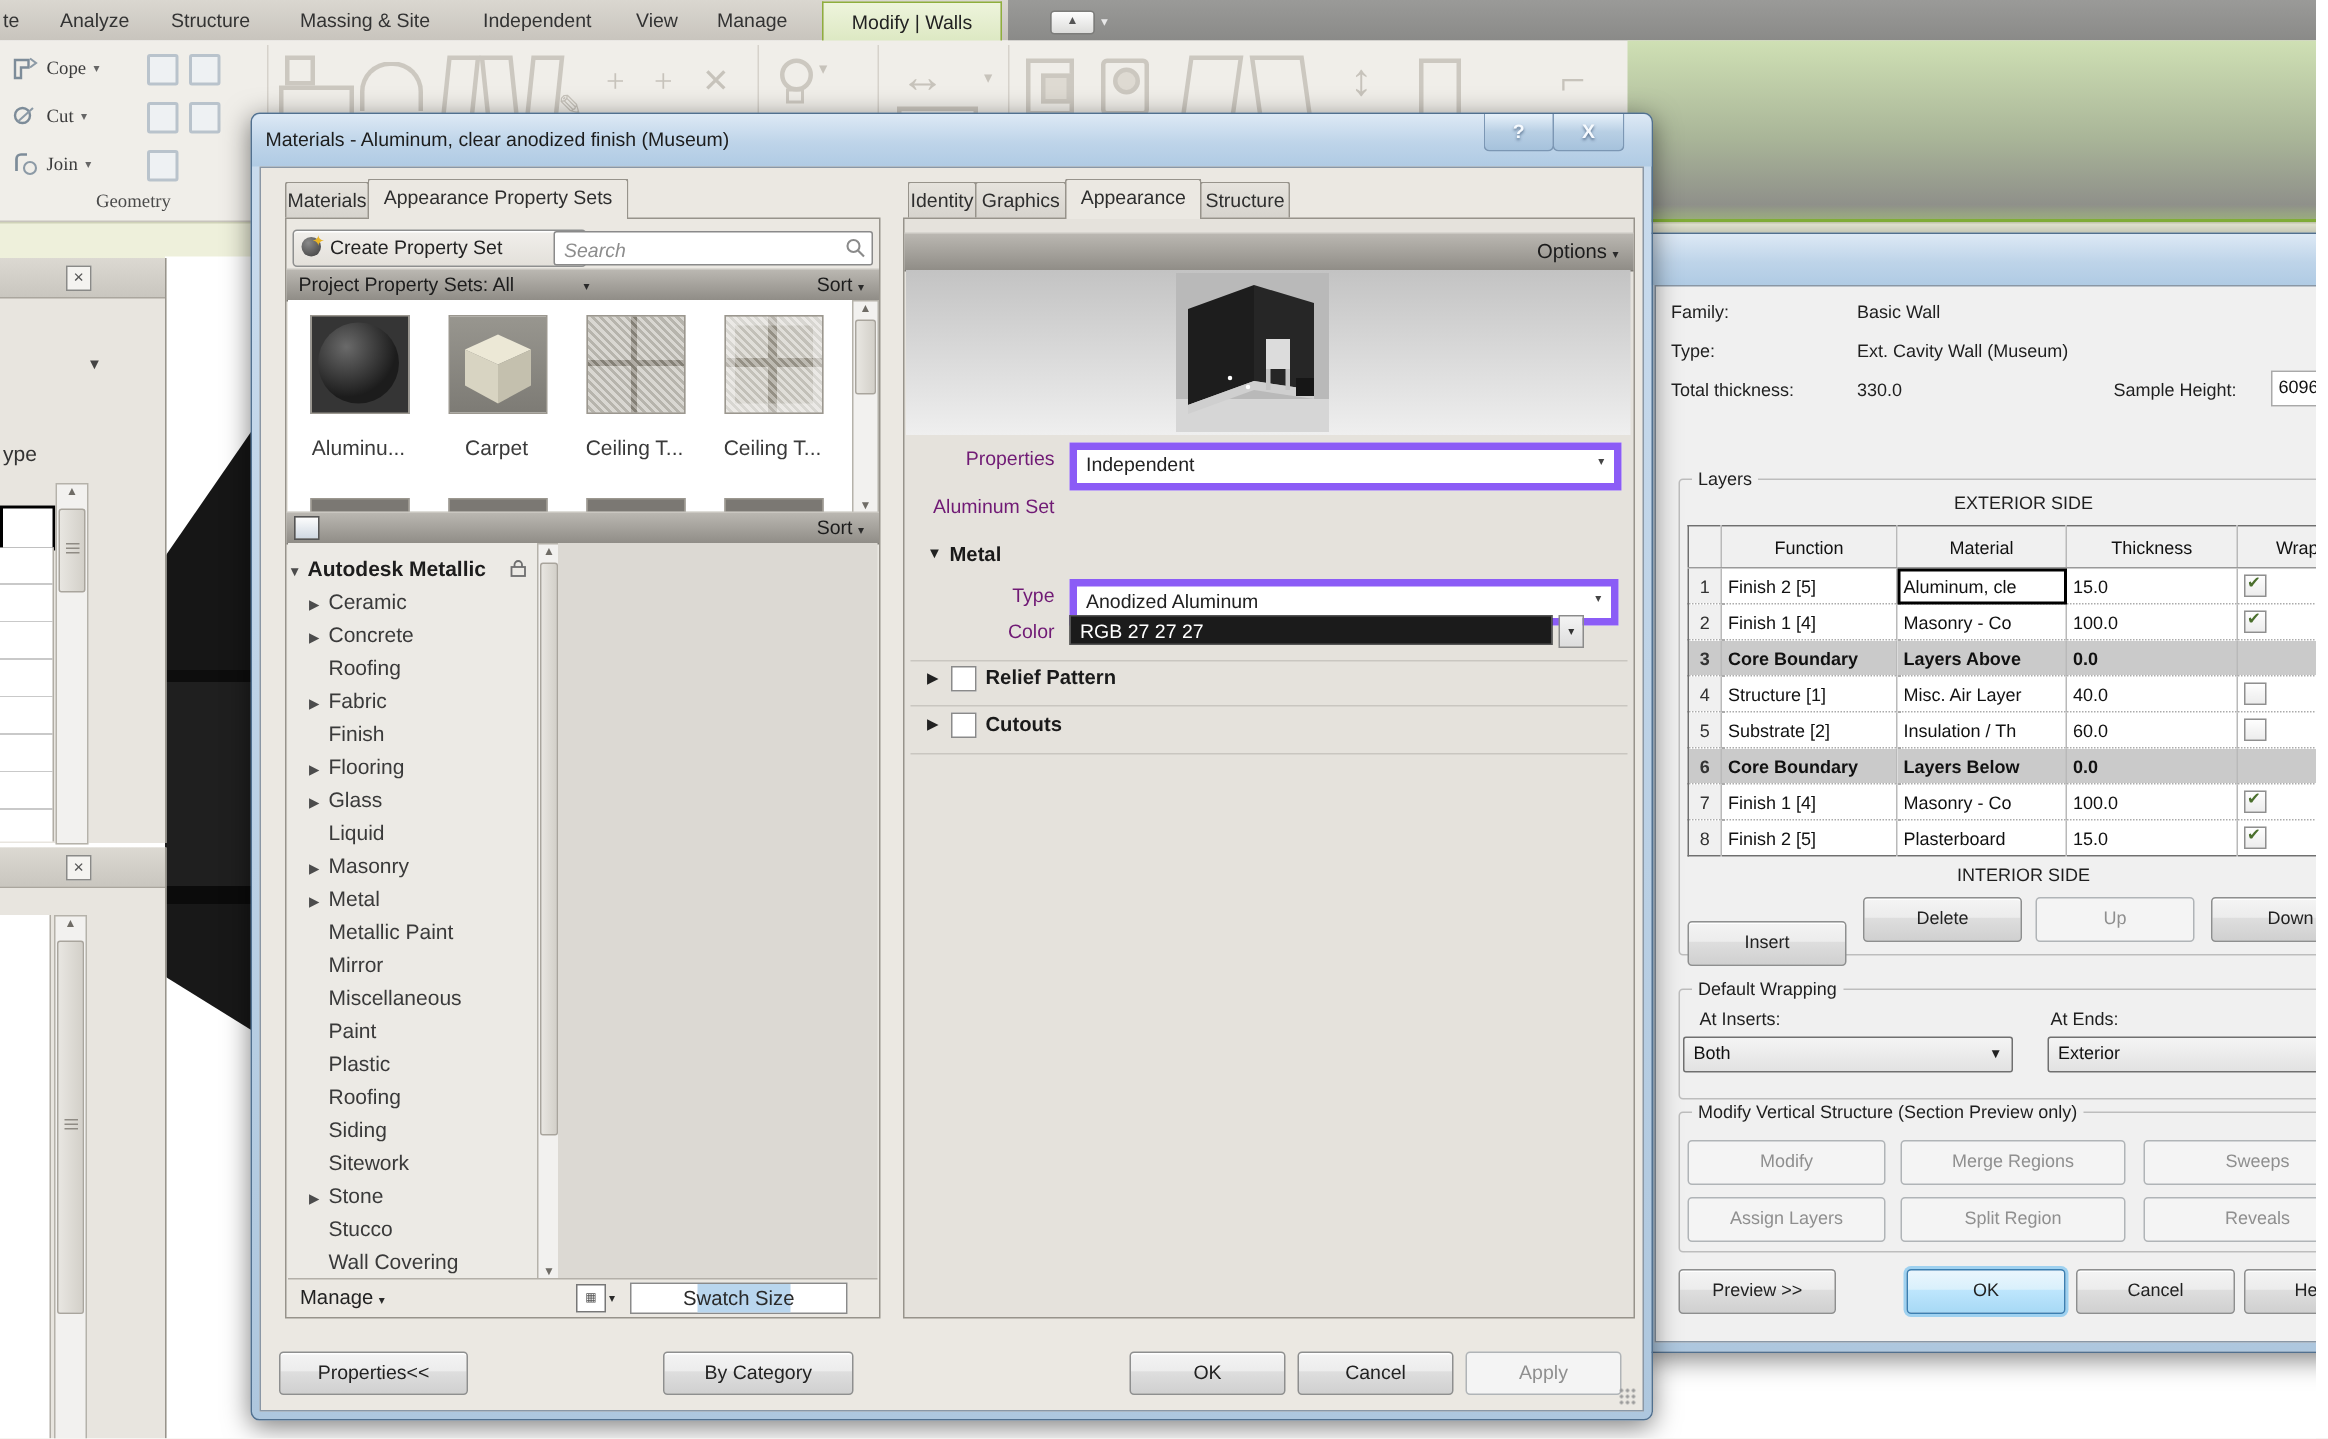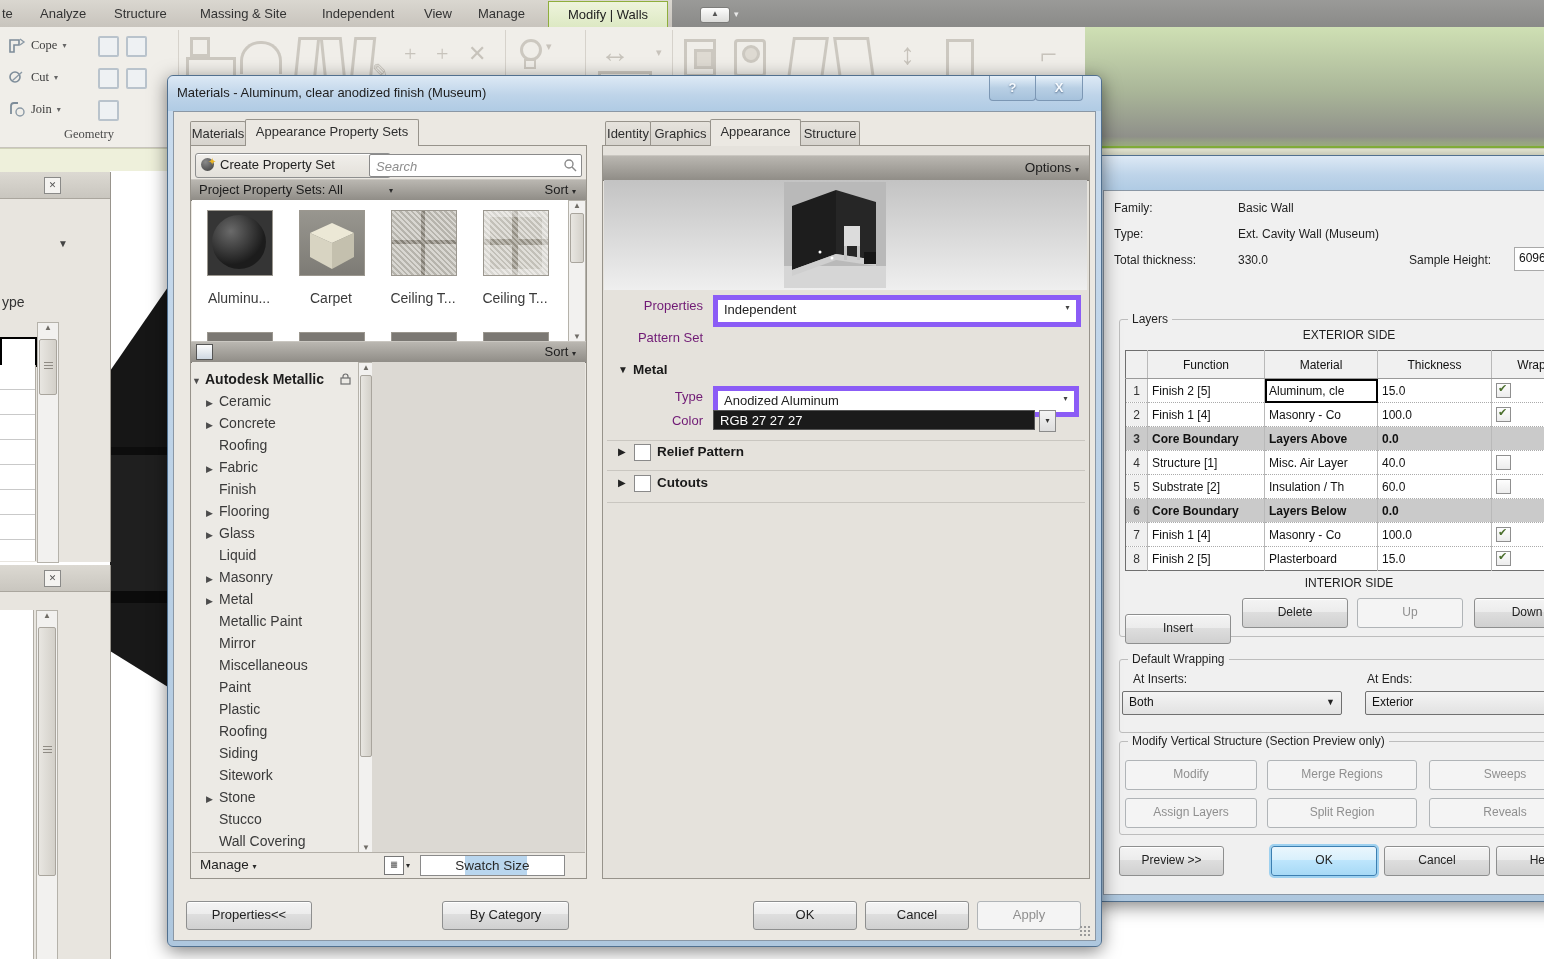--- a/index.html
+++ b/index.html
@@ -516,21 +516,21 @@
             <circle cx="36" cy="70" r="1.5" fill="#ffffff"></circle>
             <circle cx="48" cy="76" r="1.5" fill="#ffffff"></circle>
           </svg>
         </div>
 
         <div class="rolabel" style="left:0;top:152px;width:100px">Properties</div>
         <div class="combo" style="left:110px;top:149px;width:322px;height:22px">
           <span class="val">Independent</span>
             <span class="ar">▾</span>
         </div>
-        <div class="rolabel" style="left:0;top:184px;width:100px">Pattern Set</div>
+        <div class="rolabel" style="left:0;top:184px;width:100px">Aluminum Set</div>
 
         <span class="abs" style="left:15px;top:218px;font-size:10px;color:#222">▼</span>
         <div class="boldlbl" style="left:30px;top:216px">Metal</div>
         <div class="rolabel" style="left:0;top:243px;width:100px">Type</div>
         <div class="combo" style="left:110px;top:240px;width:320px;height:21px">
           <span class="val">Anodized Aluminum</span>
             <span class="ar">▾</span>
         </div>
         <div class="rolabel" style="left:0;top:267px;width:100px">Color</div>
         <div class="abs" style="left: 110px; top: 264px; width: 322px; height: 20px; color: rgb(255, 255, 255); font-size: 13px; padding: 2px 0px 0px 6px; box-sizing: border-box; border: 1px solid rgb(85, 85, 85); background: rgb(27, 27, 27);">RGB 27 27 27</div>

